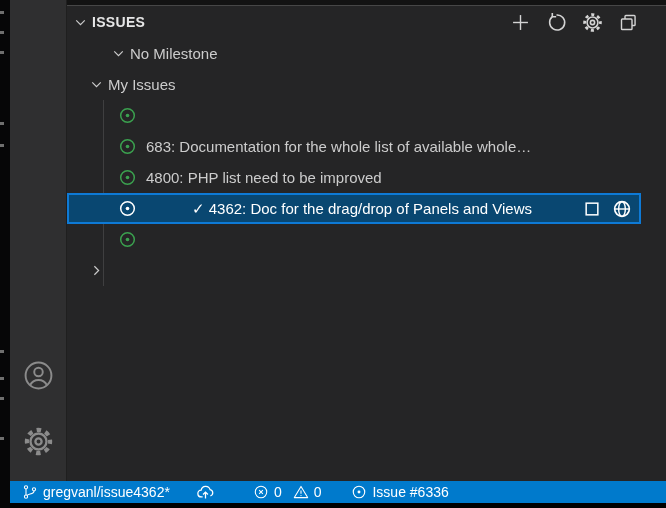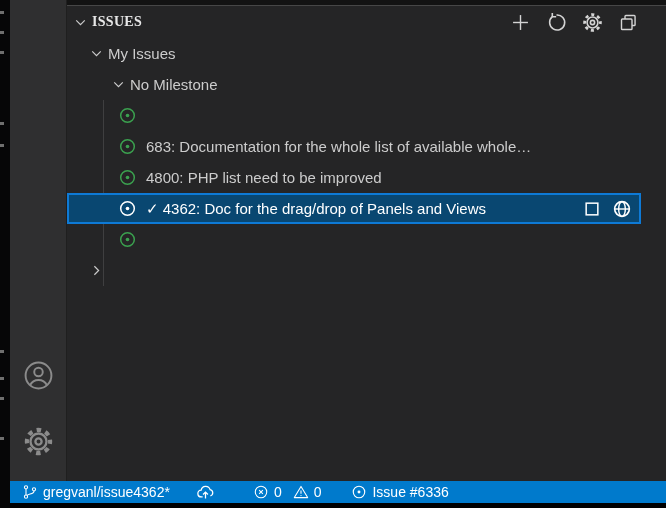--- a/index.html
+++ b/index.html
@@ -23,36 +23,36 @@
   .ab-spacer { height:14px; }
   .ab-bottom-pad { height:14px; }
 
   
   .sidebar { position:absolute; left:67px; top:0; right:0; height:481px; background:#252526; }
   .sidebar-top-edge { height:5px; background:#131313; border-bottom:1px solid #474747; }
 
   .view-header { height:32px; display:flex; align-items:center; padding-left:5px; }
   .twisty { width:17px; height:17px; color:#cccccc; flex:none; display:flex; align-items:center; justify-content:center; }
   .twisty svg { width:17px; height:17px; }
-  .view-title { font-size:14px; font-weight:700; color:#e7e7e7; letter-spacing:0.3px; margin-left:3px;font-family:Liberation Serif, serif; }
+  .view-title { font-size:14px; font-weight:700; color:#e7e7e7; letter-spacing:0.3px; margin-left:3px; }
   .view-actions { margin-left:auto; display:flex; align-items:center; gap:15px; padding-right:27px; }
   .toolbar-icon { width:21px; height:21px; color:#d4d4d4; cursor:pointer; }
   .toolbar-icon svg { width:21px; height:21px; display:block; }
 
   .tree { position:relative; }
   .row { height:31px; display:flex; align-items:center; color:#cccccc; font-size:15px; cursor:pointer; }
   .row-label { white-space:nowrap; overflow:hidden; margin-left:3px; }
   .issue-icon { width:19px; height:19px; flex:none; margin-right:6px; color:#3ba14f; }
   .issue-icon svg { width:19px; height:19px; display:block; }
   .indent-guide { position:absolute; left:36px; top:62px; width:1px; height:186px; background:#3f3f40; z-index:1; }
 
   .row.selected {
     position:relative; z-index:2; box-sizing:border-box;
     margin-right:25px; background:#094771;
-    border:2px solid #0e7ad6; color:#ffffff;
+    border:2px solid #0e7ad6; color:#ffffff;gap:46px;
   }
   .row-actions { margin-left:auto; display:flex; align-items:center; gap:10px; padding-right:7px; }
   .row-action { width:20px; height:20px; color:#ffffff; cursor:pointer; }
   .row-action svg { width:20px; height:20px; display:block; }
 
   
   .status-bar {
     position:absolute; left:10px; right:0; top:481px; height:22px;
     background:#007acc; color:#ffffff; display:flex; align-items:flex-end;
     font-size:14px; overflow:hidden;
@@ -133,36 +133,36 @@
             <rect x="4" y="8" width="12" height="12" rx="1"></rect>
             <path d="M8 8 V5 a1 1 0 0 1 1 -1 h9.5 a1 1 0 0 1 1 1 v9.5 a1 1 0 0 1 -1 1 H16"></path>
           </svg>
         </span>
       </span>
     </div>
 
     <div class="tree">
       <div class="indent-guide"></div>
 
+      <div class="row" style="padding-left:43px">
+        <span class="twisty">
+          <svg viewBox="0 0 24 24" fill="none" stroke="currentColor" stroke-width="1.7">
+              <polyline points="6,9 12,15 18,9"></polyline>
+            </svg>
+        </span>
+        <span class="row-label">No Milestone</span>
+      </div>
+
       <div class="row" style="padding-left:21px">
         <span class="twisty">
           <svg viewBox="0 0 24 24" fill="none" stroke="currentColor" stroke-width="1.7">
               <polyline points="6,9 12,15 18,9"></polyline>
             </svg>
         </span>
         <span class="row-label">My Issues</span>
-      </div>
-
-      <div class="row" style="padding-left:43px">
-        <span class="twisty">
-          <svg viewBox="0 0 24 24" fill="none" stroke="currentColor" stroke-width="1.7">
-              <polyline points="6,9 12,15 18,9"></polyline>
-            </svg>
-        </span>
-        <span class="row-label">No Milestone</span>
       </div>
 
       <div class="row" style="padding-left:51px">
         <span class="issue-icon">
           <svg viewBox="0 0 24 24">
               <circle cx="12" cy="12" r="8.6" fill="none" stroke="currentColor" stroke-width="1.9"></circle>
               <circle cx="12" cy="12" r="2.3" fill="currentColor"></circle>
             </svg>
         </span>
       </div>

